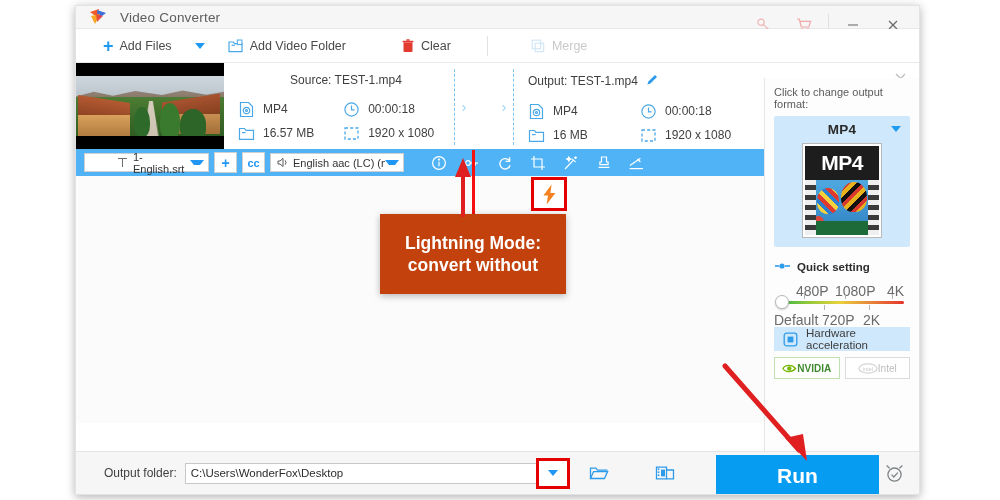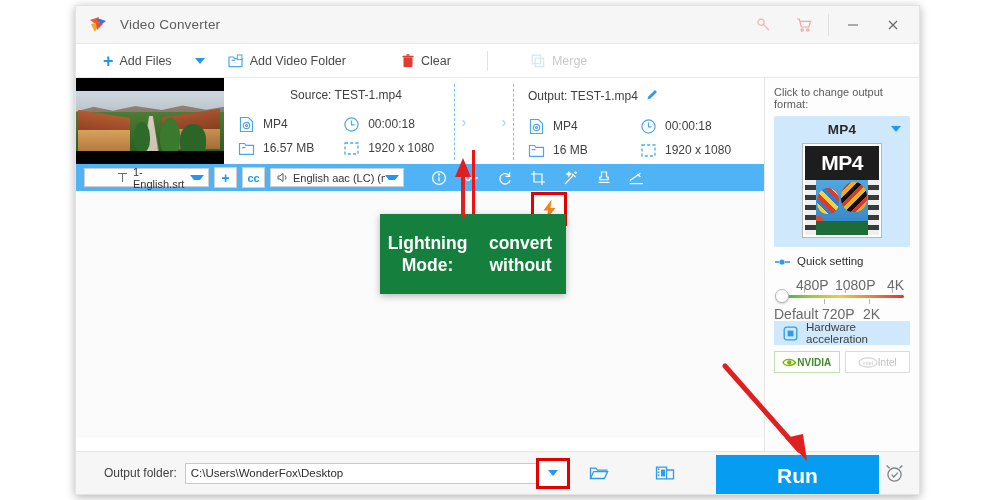--- a/index.html
+++ b/index.html
@@ -17,21 +17,21 @@
     width: 845px; height: 490px;
     background: #ffffff;
     box-shadow: 0 2px 9px rgba(0,0,0,.30);
     border: 1px solid #e3e3e3;
     overflow: hidden;
   }
 
   
   #title-bar {
     position: relative;
-    height: 38px;
+    height: 23px;
     background: #f6f6f6;
     border-bottom: 1px solid #e8e8e8;
     display: flex; align-items: center;
   }
   #app-logo { margin-left: 12px; width: 20px; height: 20px; position: relative; }
   #app-title {
     margin-left: 12px;
     font-size: 13.5px; color: #5d5d5d; letter-spacing: .2px;
   }
   .tb-right { position: absolute; right: 0; top: 0; height: 38px; display: flex; align-items: center; }
@@ -172,21 +172,21 @@
   #ft-pic .grnd { position:absolute; left:0; right:0; bottom:0; height:14px; background:#1e6b3a; }
   #ft-pic .perfL, #ft-pic .perfR { position:absolute; top:0; bottom:0; width:11px;
       background: repeating-linear-gradient(#efefef 0 5px, #3a3a3a 5px 10px); }
   #ft-pic .perfL { left:0; } #ft-pic .perfR { right:0; }
 
   #param-btn {
     margin-top: 14px; height: 24px; background: #cfe8fb;
     display: flex; align-items: center; padding-left: 10px;
     font-size: 11.5px; color: #3d3d3d;
   }
-  #quick-row { margin-top: 8px; display:flex; align-items:flex-end; font-size: 11.5px; color:#2d2d2d; font-weight:normal;}
+  #quick-row { margin-top: 14px; display:flex; align-items:flex-start; font-size: 11.5px; color:#2d2d2d; font-weight:bold;}
   #slider-wrap { margin-top: 10px; position: relative; height: 40px; }
   .sl-top-lbl, .sl-bot-lbl { position: absolute; font-size: 14px; color: #6a6a6a; }
   #sl-track { position:absolute; left:6px; right:6px; top:18px; height:3px; border-radius:2px;
       background: linear-gradient(to right,#36b34a 0%, #8fc93a 22%, #e9d13d 48%, #e8883a 72%, #e5342a 100%); }
   .sl-tick { position:absolute; width:1px; height:5px; background:#b5b5b5; top:11px; }
   .sl-tick.low { top:22px; }
   #sl-knob { position:absolute; left:1px; top:12px; width:14px; height:14px; border-radius:50%;
       background:#fff; border:1px solid #b9b9b9; box-shadow:0 1px 2px rgba(0,0,0,.2); }
   #hw-btn { margin-top: 4px; height: 24px; background:#cfe8fb; display:flex; align-items:center; padding-left:9px;
       font-size:11.5px; color:#3d3d3d; }
@@ -221,22 +221,22 @@
   #run-btn {
     position: absolute; left: 640px; top: 3px; width: 163px; height: 41px;
     background: #069cf2; display: flex; align-items: center; justify-content: center;
     color: #fff; font-size: 21px; font-weight: bold;
   }
   #alarm-ico { position: absolute; right: 14px; top: 11px; }
 
   
   #callout {
     position: absolute; left: 380px; top: 214px; width: 186px; height: 80px;
-    background: #15803d; box-shadow: 0 2px 7px rgba(0,0,0,.28);
-    display: flex; flex-direction: row; align-items: center; justify-content: center;
+    background: #c2410c; box-shadow: 0 2px 7px rgba(0,0,0,.28);
+    display: flex; flex-direction: column; align-items: center; justify-content: center;
     color: #fff; font-weight: bold; font-size: 17.5px; line-height: 22px; text-align: center;
     z-index: 20;
   }
   #callout-stem {
     position: absolute; left: 472px; top: 150px; width: 3px; height: 66px; background: #f51111; z-index: 19;
   }
   #arrow-run { position: absolute; left: 715px; top: 358px; width: 110px; height: 105px; z-index: 21; }
   #arrow-strip { position: absolute; left: 448px; top: 155px; width: 30px; height: 62px; z-index: 21; }
 </style>
 </head>

